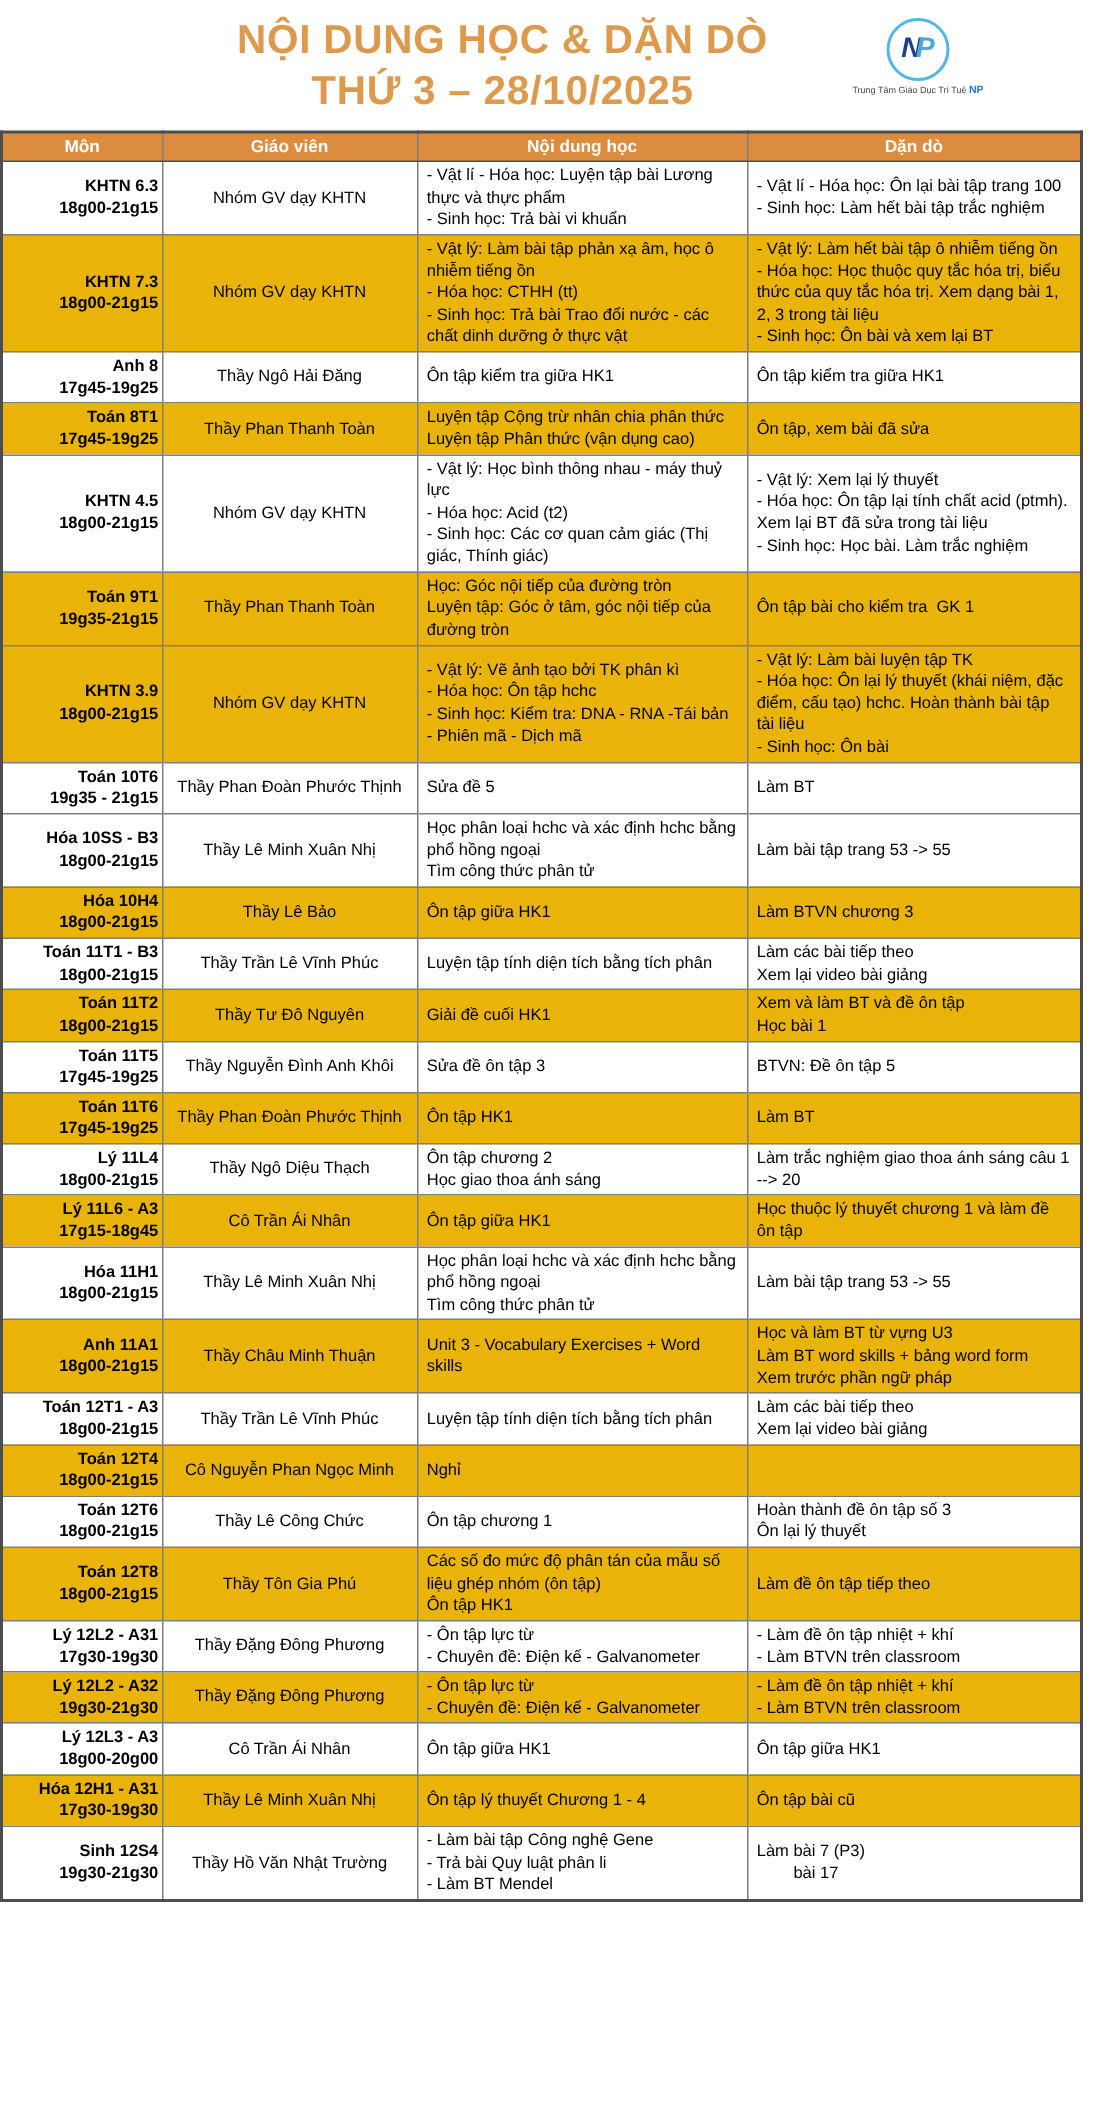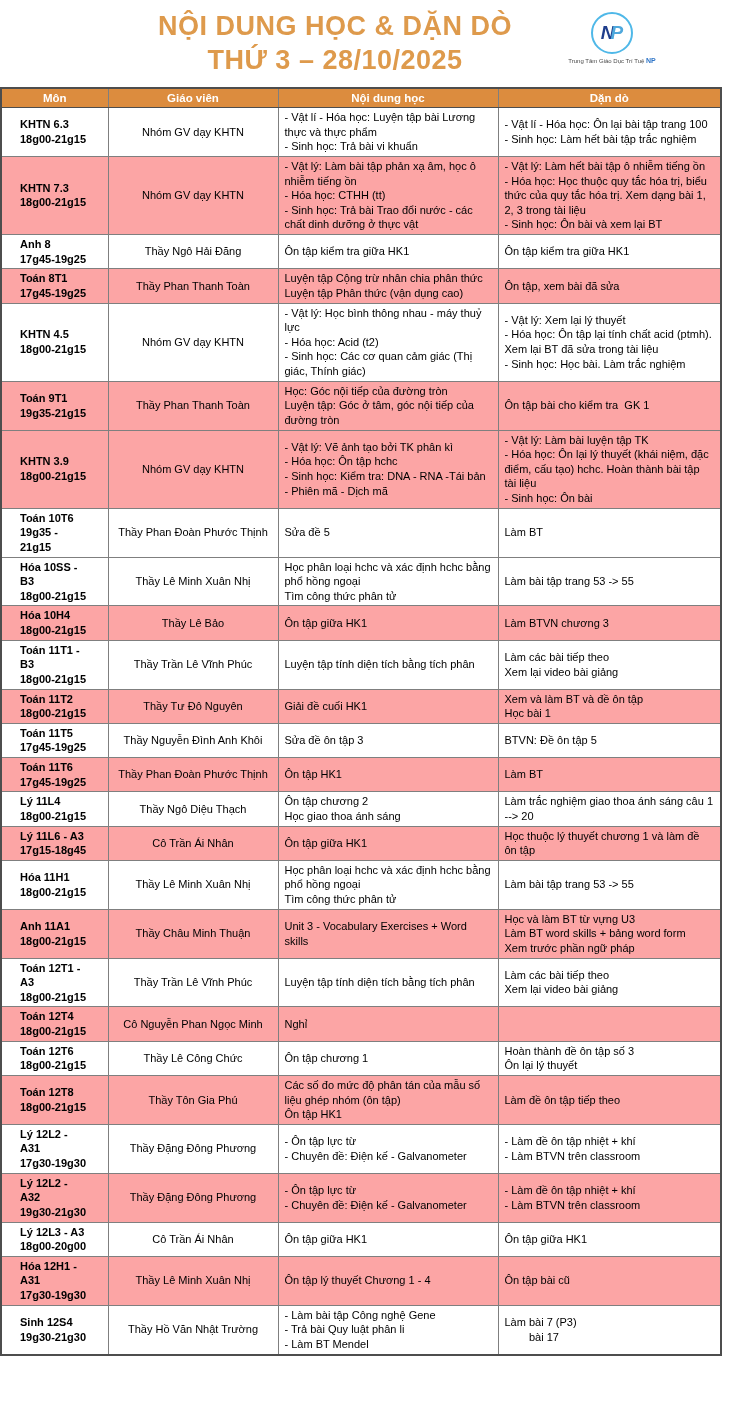--- a/index.html
+++ b/index.html
@@ -32,25 +32,25 @@
     border:2px solid #4d4d4d;
   }
   .schedule th, .schedule td { border:1px solid #7f7f7f; box-sizing:border-box; }
   .schedule thead th {
     background:#DC8C3E; color:#ffffff; font-weight:bold; font-size:11.5px;
     padding:3px 4px; text-align:center; border-bottom:1.5px solid #4d4d4d;
   }
   .schedule td {
     font-size:11px; line-height:1.33; padding:2px 6px; vertical-align:middle;
   }
-  td.subject-cell { text-align:left; font-weight:bold; padding:2px 18px; }
+  td.subject-cell { text-align:right; font-weight:bold; padding:2px 2px; }
   td.teacher-cell { text-align:center; }
   td.content-cell, td.reminder-cell { text-align:left; }
   .cell-line { white-space:pre-wrap; }
-  tr.shaded td { background:#fca5a5; }
+  tr.shaded td { background:#eab308; }
   tr.plain td { background:#ffffff; }
 </style>
 </head>
 <body>
 
 <div class="page">
 
   <div class="header-area">
     <div class="main-title">
       <span class="t-line">NỘI DUNG HỌC &amp; DẶN DÒ</span>

